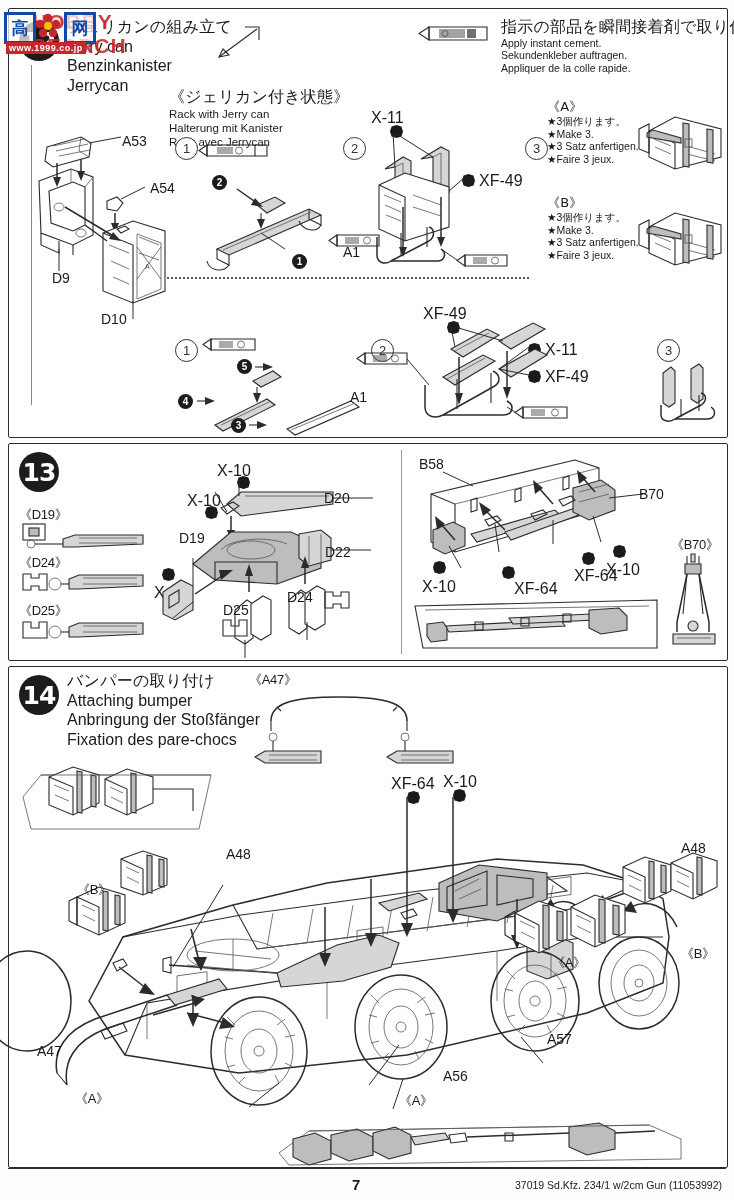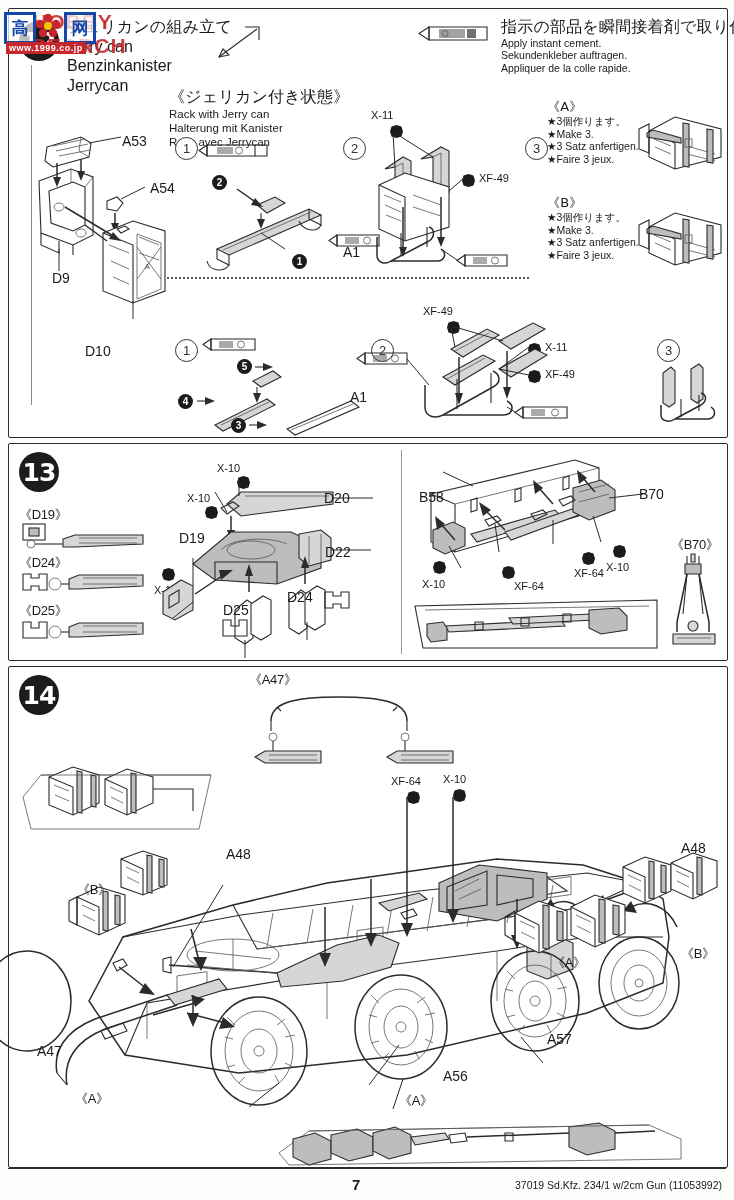--- a/index.html
+++ b/index.html
@@ -25,21 +25,21 @@
   }
 
   
   .ttl{position:absolute;line-height:1.22;}
   .jp{font-size:16px;font-family:"DejaVu Sans",sans-serif;letter-spacing:.2px;white-space:nowrap;}
   .en{font-size:16px;white-space:nowrap;}
   .sub{font-size:11.5px;white-space:nowrap;}
   .small{font-size:10.5px;white-space:nowrap;}
 
   .lbl{position:absolute;font-size:14px;white-space:nowrap;}
-  .lbl.sm{font-size:11px;}
+  .lbl.sm{font-size:16px;}
   .brk{position:absolute;font-size:13px;white-space:nowrap;letter-spacing:-.3px;}
 
   
   .circ{
     position:absolute;width:21px;height:21px;border:1.5px solid #333;border-radius:50%;
     display:flex;align-items:center;justify-content:center;font-size:13px;color:#333;
     background:#fff;
   }
   
   .fcirc{
@@ -161,21 +161,21 @@
       <path class="ln2" d="M56,96 L78,112"></path>
 
       <path class="lead" d="M60,14 L92,8"></path>
       <path class="lead" d="M92,70 L116,58"></path>
       <path class="lead" d="M30,120 L30,142"></path>
       <path class="lead" d="M104,172 L104,190"></path>
     </svg>
     <div class="lbl" style="left:113px;top:124px;">A53</div>
     <div class="lbl" style="left:141px;top:171px;">A54</div>
     <div class="lbl" style="left:43px;top:261px;">D9</div>
-    <div class="lbl" style="left:76px;top:302px;margin-top:32px;">D10</div>
+    <div class="lbl" style="left:92px;top:302px;">D10</div>
 
     <div class="ttl" style="left:160px;top:78px;">
       <div class="jp">《ジェリカン付き状態》</div>
       <div class="sub">Rack with Jerry can</div>
       <div class="sub">Halterung mit Kanister</div>
       <div class="sub">Rack avec Jerrycan</div>
     </div>
 
     <div class="circ" style="left:166px;top:128px;">1</div>
     <div class="circ" style="left:334px;top:128px;">2</div>
@@ -495,21 +495,21 @@
         <path d="M164,12 L166,26 L174,20 Z" fill="#2b2b2b"></path>
 
       <path class="lead" d="M60,28 L30,14"></path>
       <path class="lead" d="M196,40 L230,36"></path>
       <path class="lead" d="M36,88 L48,110"></path>
       <path class="lead" d="M82,66 L86,94"></path>
       <path class="lead" d="M140,62 L140,86"></path>
       <path class="lead" d="M180,58 L188,84"></path>
     </svg>
     <div class="lbl" style="left:410px;top:452px;position:absolute;"></div>
-    <div class="lbl" style="left:410px;top:12px;margin-top:33px;">B58</div>
+    <div class="lbl" style="left:410px;top:12px;">B58</div>
     <div class="lbl" style="left:630px;top:42px;">B70</div>
     <div class="blob" style="left:424px;top:117px;"></div>
     <div class="lbl sm" style="left:413px;top:134px;">X-10</div>
     <div class="lbl" style="left:448px;top:128px;margin-top:44px;">B69</div>
     <div class="blob" style="left:493px;top:122px;"></div>
     <div class="lbl sm" style="left:505px;top:136px;">XF-64</div>
     <div class="blob" style="left:573px;top:108px;"></div>
     <div class="lbl sm" style="left:565px;top:123px;">XF-64</div>
     <div class="blob" style="left:604px;top:101px;"></div>
     <div class="lbl sm" style="left:597px;top:117px;">X-10</div>
@@ -535,20 +535,26 @@
       <path class="fillg2" d="M14,28 L30,26 L34,32 L34,44 L18,46 L14,40 Z"></path>
       <path class="fillg2" d="M176,14 L206,12 L214,20 L214,34 L188,38 L176,32 Z"></path>
       <path class="ln" d="M62,26 L70,26 L70,34 L62,34 Z" fill="#ccc"></path>
       <path class="ln" d="M108,22 L116,22 L116,30 L108,30 Z" fill="#ccc"></path>
       <path class="ln" d="M150,18 L158,18 L158,26 L150,26 Z" fill="#ccc"></path>
     </svg>
   </div>
 
   <div class="panel" id="panel14">
     <div class="badge" style="left:10px;top:8px;">14</div>
+    <div class="ttl" style="left:58px;top:4px;">
+      <div class="jp">バンパーの取り付け</div>
+      <div class="en">Attaching bumper</div>
+      <div class="en">Anbringung der Stoßfänger</div>
+      <div class="en">Fixation des pare-chocs</div>
+    </div>
 
     <div class="brk" style="left:240px;top:4px;">《A47》</div>
     <svg style="left:250px;top:22px;" width="170" height="80">
       <path class="ln2" d="M12,32 C12,14 34,8 80,8 C126,8 148,14 148,32"></path>
       <path class="ln" d="M12,32 L12,42 M148,32 L148,42"></path>
       <path class="ln" d="M18,18 L22,22 M138,18 L134,22"></path>
       <circle cx="14" cy="48" r="4" class="thin" fill="#fff"></circle>
       <circle cx="146" cy="48" r="4" class="thin" fill="#fff"></circle>
       <path class="ln" d="M14,52 L14,62 M146,52 L146,62"></path>
       <path class="fillg" d="M-4,68 L6,62 L62,62 L62,74 L6,74 Z"></path>

